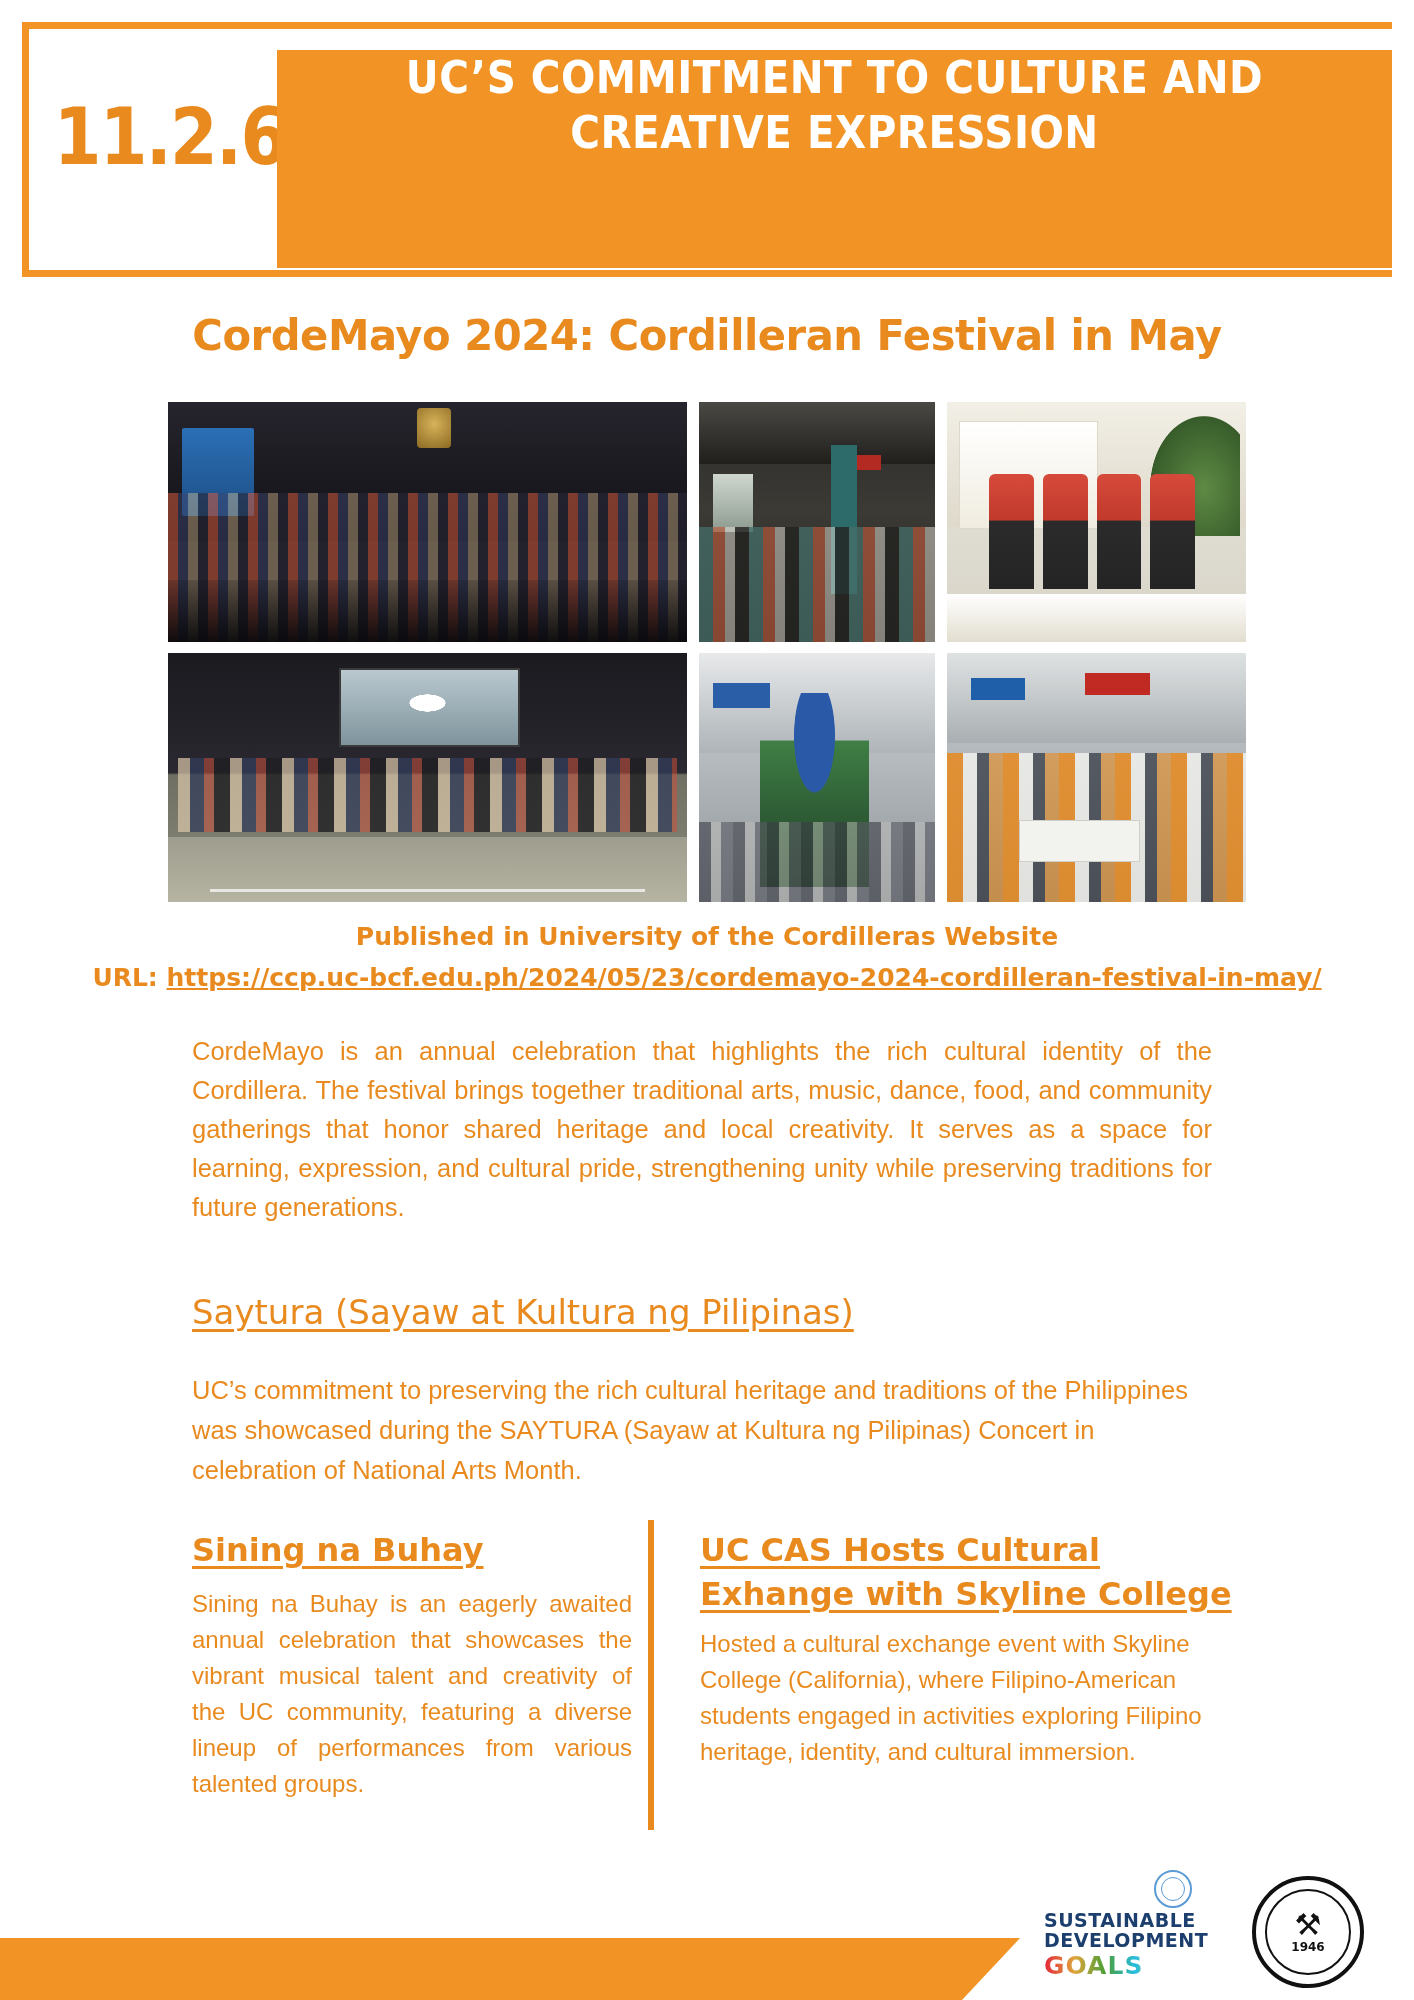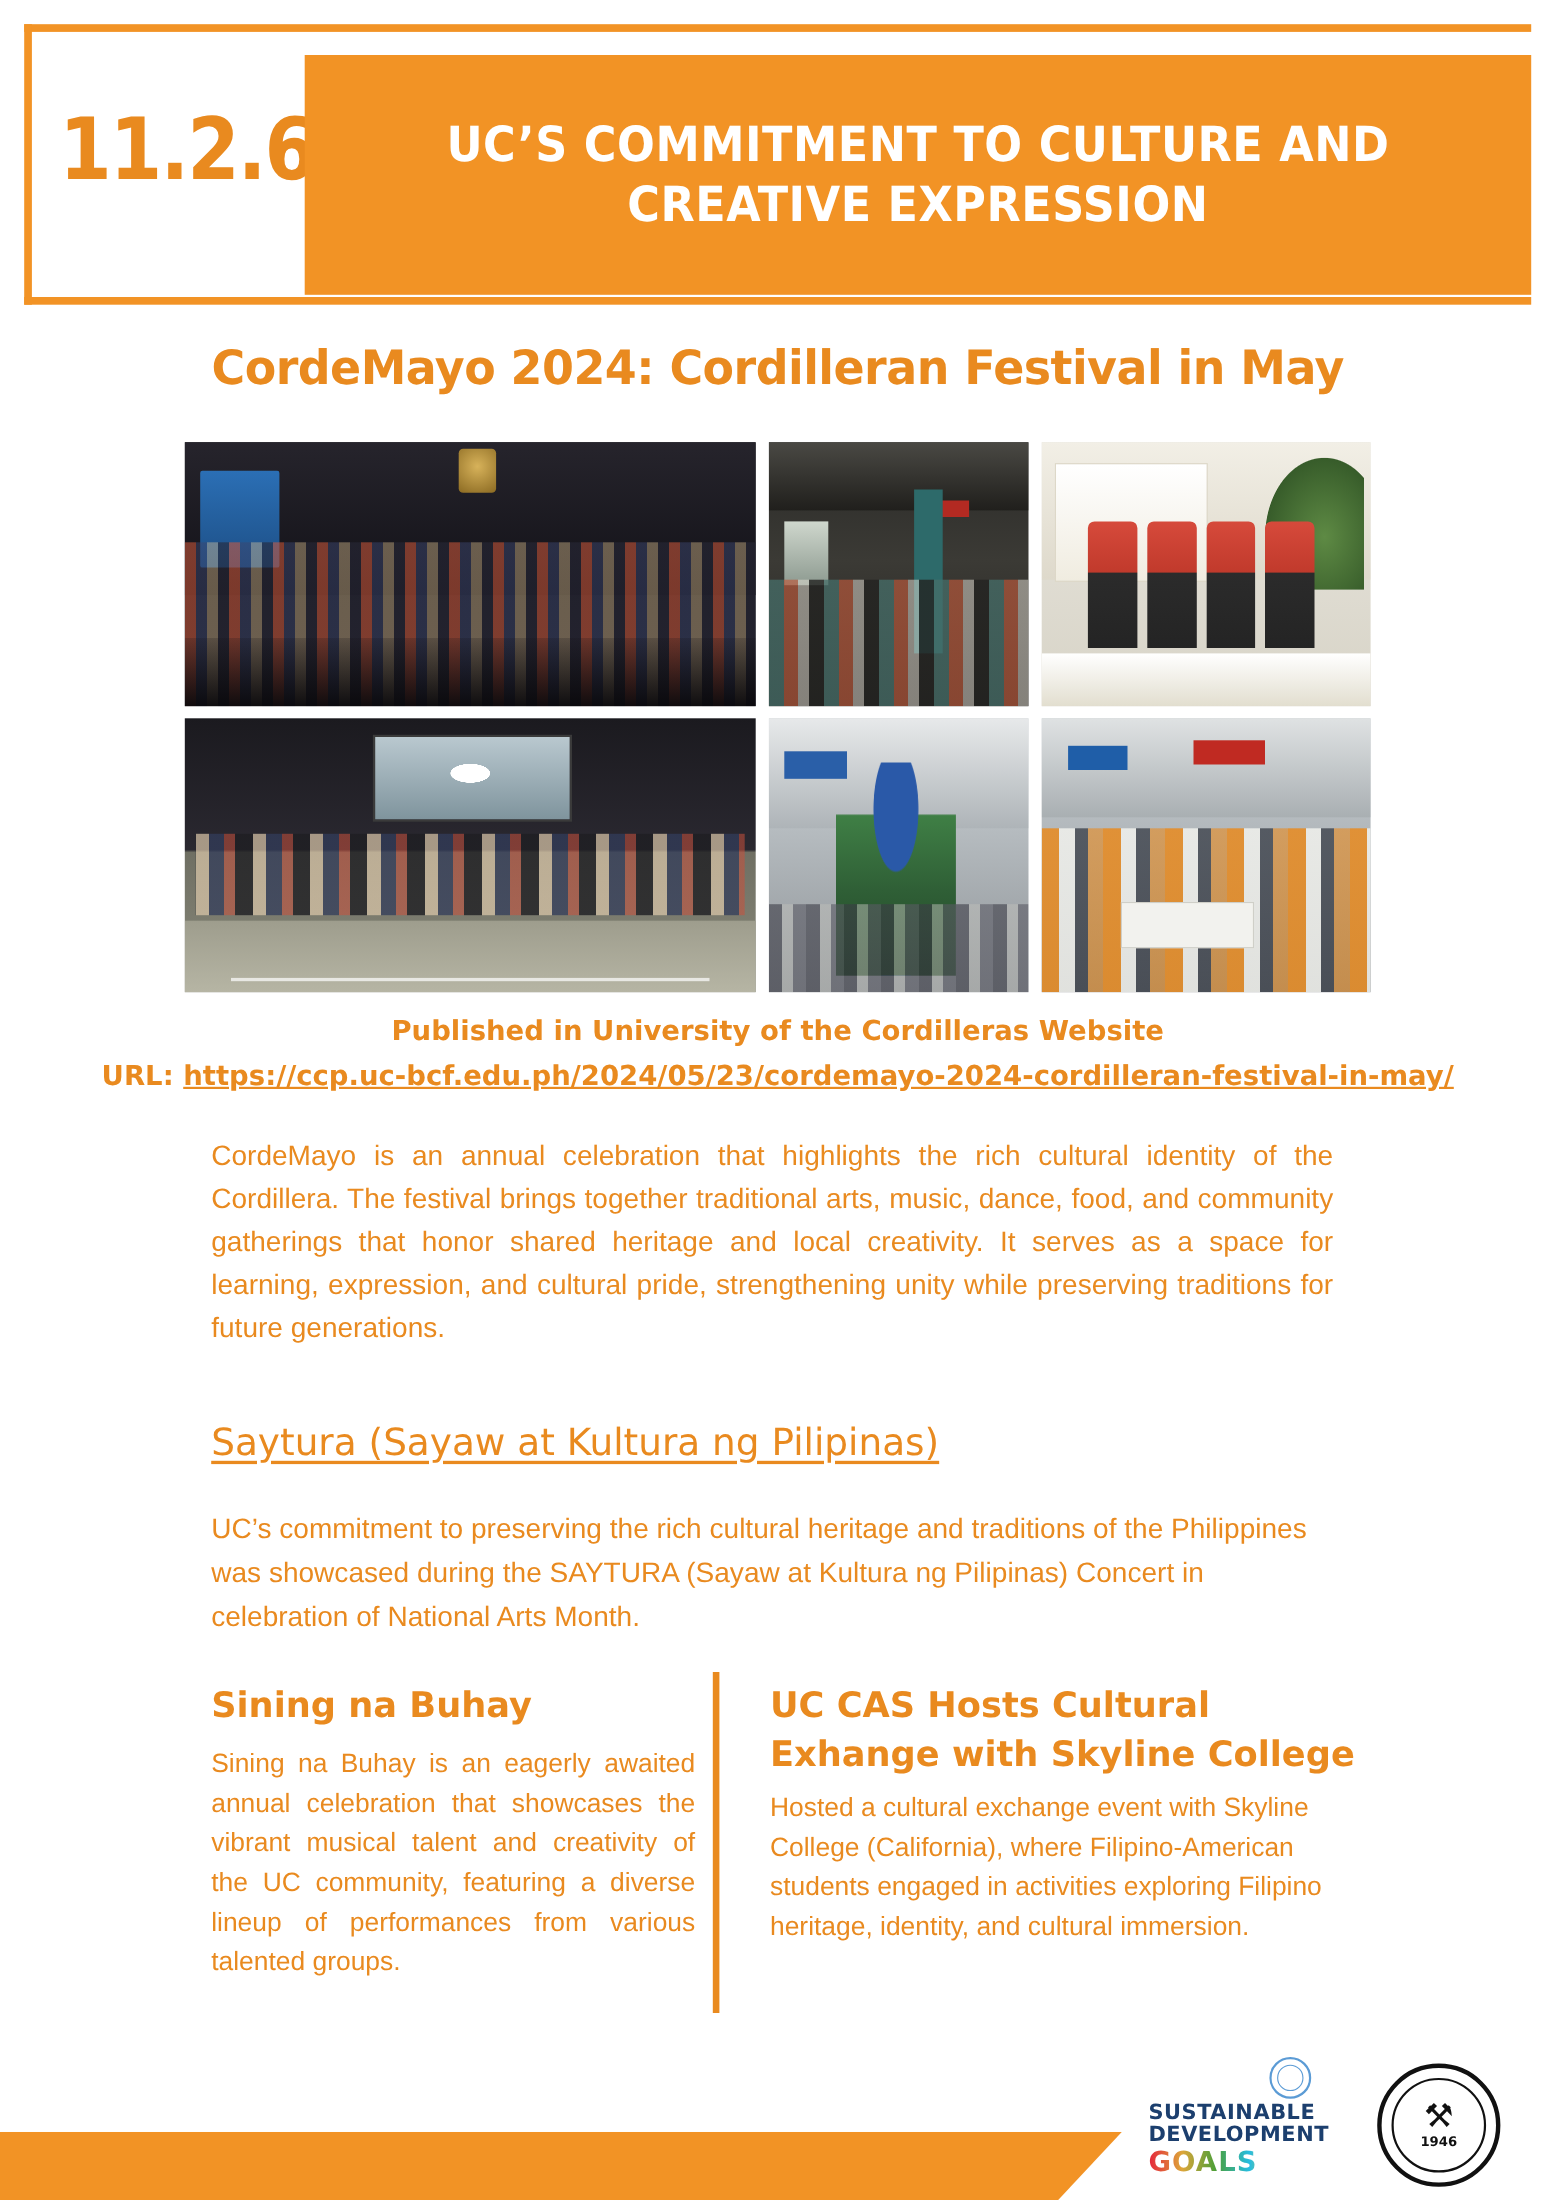--- a/index.html
+++ b/index.html
@@ -41,21 +41,21 @@
     background: #F29325;
   }
   .header-band {
     position: absolute;
     left: 277px;
     top: 50px;
     width: 1115px;
     height: 218px;
     background: #F29325;
     display: flex;
-    align-items: center;
+    align-items: flex-start;
     justify-content: center;
     box-sizing: border-box;
     padding: 0 40px;
   }
   .header-title {
     color: #ffffff;
     font-family: "DejaVu Sans", sans-serif;
     font-weight: bold;
     font-size: 44px;
     line-height: 1.25;
@@ -310,20 +310,21 @@
     position: absolute;
     left: 700px;
     top: 1528px;
     width: 540px;
   }
   .col-head {
     color: #E98A1F;
     font-family: "DejaVu Sans", sans-serif;
     font-weight: bold;
     font-size: 32px;
+    text-decoration: underline;
     text-underline-offset: 5px;
     line-height: 44px;
   }
   .col-body-just {
     margin-top: 14px;
     color: #E98A1F;
     font-family: "Liberation Sans", sans-serif;
     font-size: 24px;
     line-height: 36px;
     text-align: justify;

